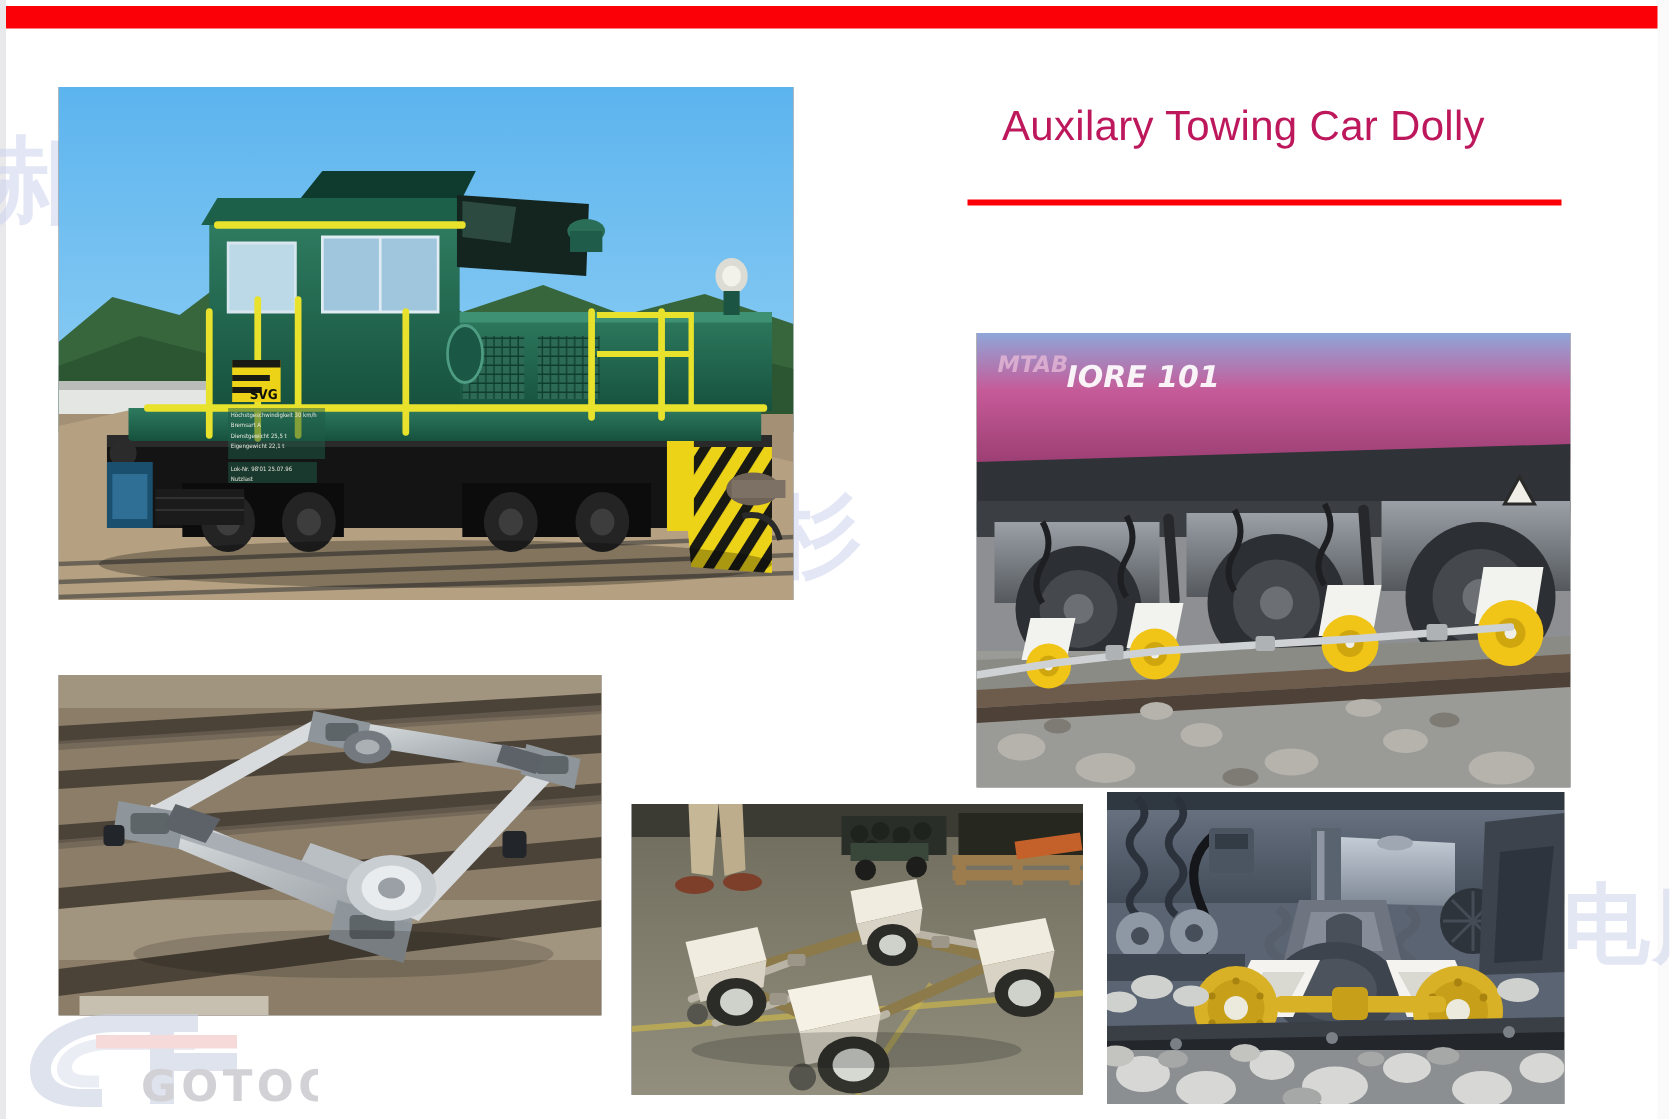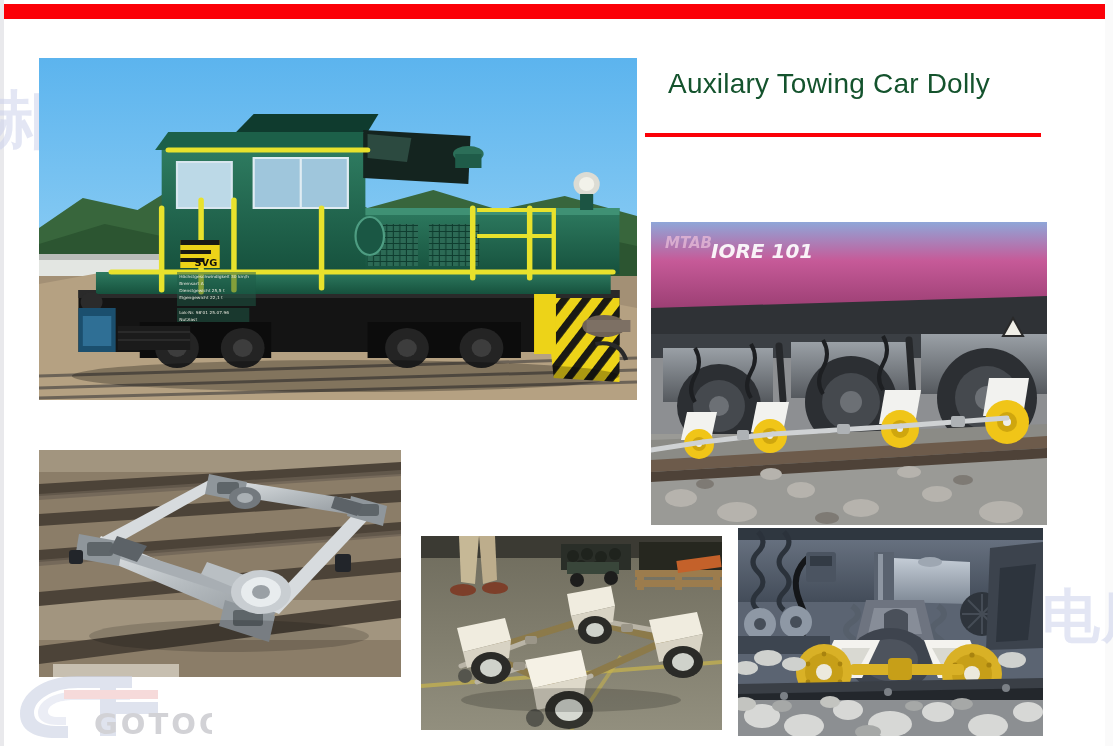--- a/index.html
+++ b/index.html
@@ -43,39 +43,39 @@
     user-select: none;
     z-index: 1;
   }
   .wm-a { left: -6px;  top: 78px;  font-size: 62px; }
   .wm-b { left: 452px; top: 318px; font-size: 60px; }
   .wm-c { left: 1042px; top: 578px; font-size: 58px; }
 
   
   .title {
     position: absolute; left: 668px; top: 68px;
-    font-size: 28px; font-weight: 400; color: #14532d;
+    font-size: 28px; font-weight: 400; color: #be185d;
     letter-spacing: .2px;
     z-index: 4;
   }
   .title-rule {
     position: absolute; left: 645px; top: 133px;
     width: 396px; height: 4px;
     background: #fb0007;
     z-index: 4;
   }
 
   
   .photo {
     position: absolute;
     overflow: hidden;
     background: #777;
     z-index: 3;
   }
-  .ph-loco   { left: 39px;  top: 58px;  width: 598px; height: 342px; }
+  .ph-loco   { left: 39px;  top: 58px;  width: 490px; height: 342px; }
   .ph-bogies { left: 651px; top: 222px; width: 396px; height: 303px; }
   .ph-frame  { left: 39px;  top: 450px; width: 362px; height: 227px; }
   .ph-shop   { left: 421px; top: 536px; width: 301px; height: 194px; }
   .ph-close  { left: 738px; top: 528px; width: 305px; height: 208px; }
 
   .photo svg { display: block; width: 100%; height: 100%; }
 
   
   .logo {
     position: absolute; left: 12px; top: 672px;

